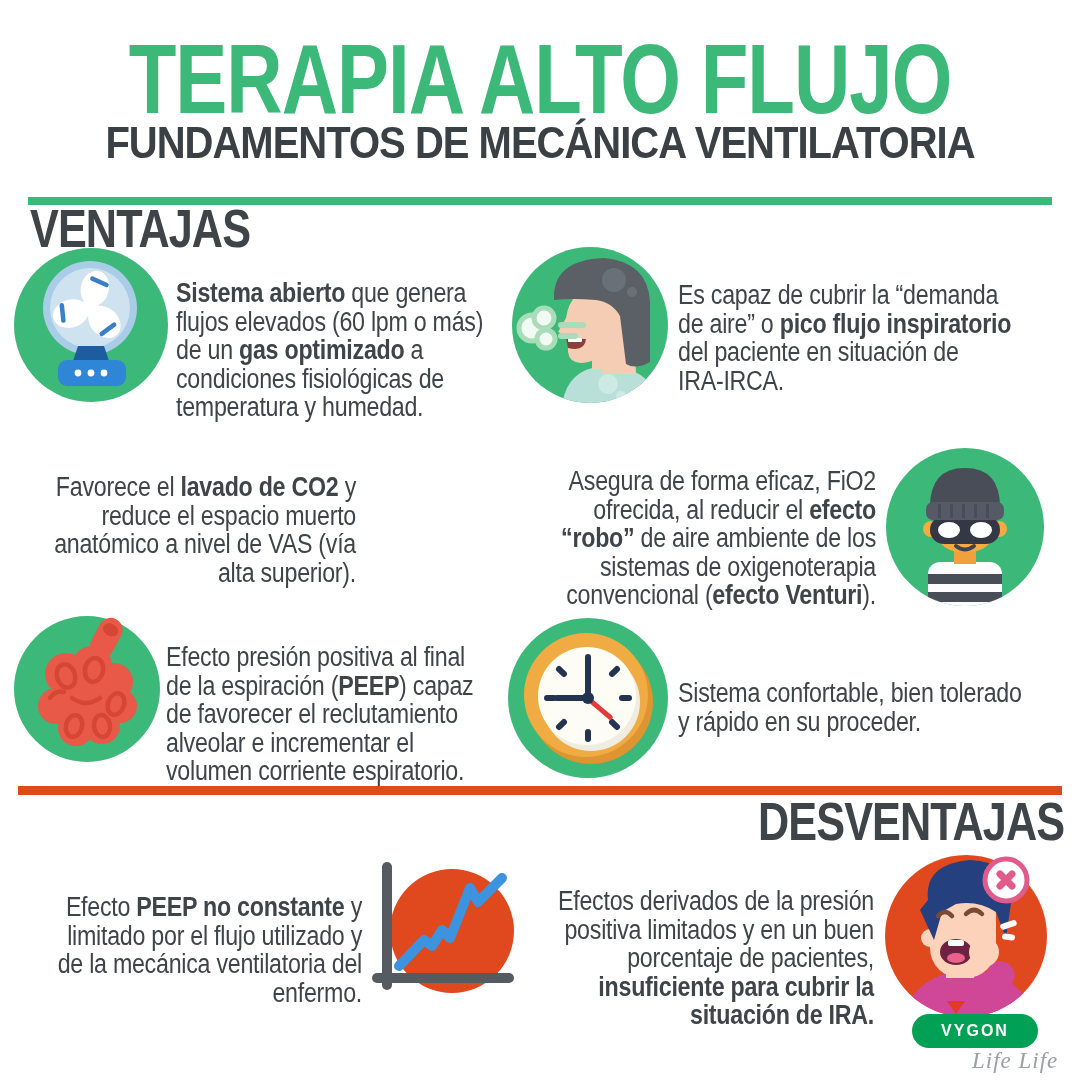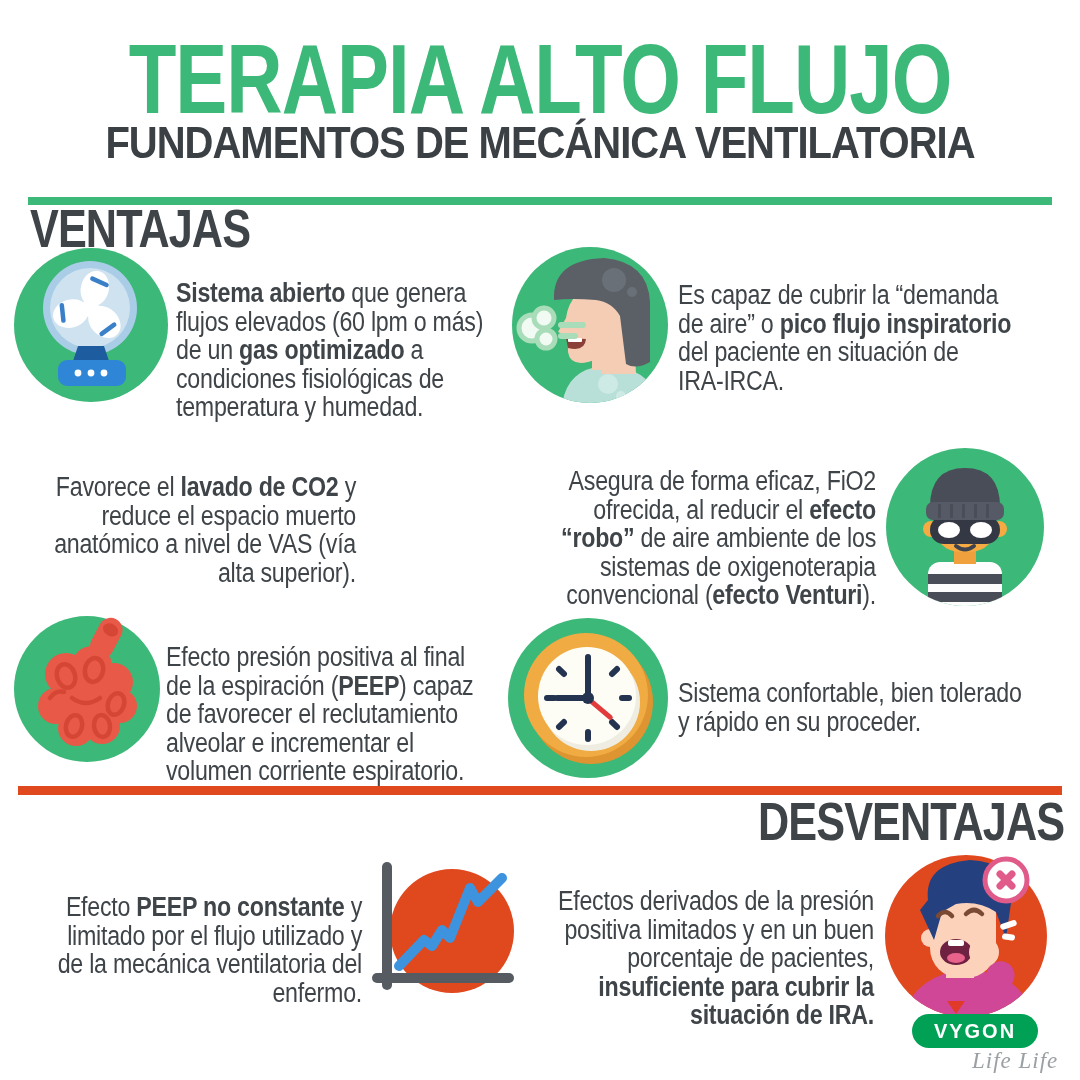--- a/index.html
+++ b/index.html
@@ -29,21 +29,21 @@
   #t-d1{right:206px;top:860px;width:480px;}
   #i-fan{left:12px;top:246px;}
   #i-breath{left:508px;top:244px;}
   #i-co2{left:358px;top:438px;}
   #i-thief{left:884px;top:446px;}
   #i-alv{left:12px;top:614px;}
   #i-clock{left:506px;top:616px;}
   #i-chart{left:366px;top:856px;}
   #i-cough{left:884px;top:850px;}
   .logo-pill{left:912px;top:1014px;width:126px;height:34px;border-radius:17px;background:#00a155;
-             color:#fff;text-align:center;font-weight:700;font-size:20px;letter-spacing:2px;line-height:34px;}
+             color:#fff;text-align:center;font-weight:700;font-size:16px;letter-spacing:2px;line-height:34px;}
   .logo-tri{left:947px;top:1001px;width:0;height:0;border-left:9px solid transparent;
             border-right:9px solid transparent;border-top:13px solid #e13a2a;}
   .tagline{left:972px;top:1048px;font-family:"Liberation Serif","DejaVu Serif",serif;
            font-style:italic;font-size:23px;color:#9aa0a3;letter-spacing:1px;}
 </style>
 </head>
 <body>
 
 <div class="page">
 

